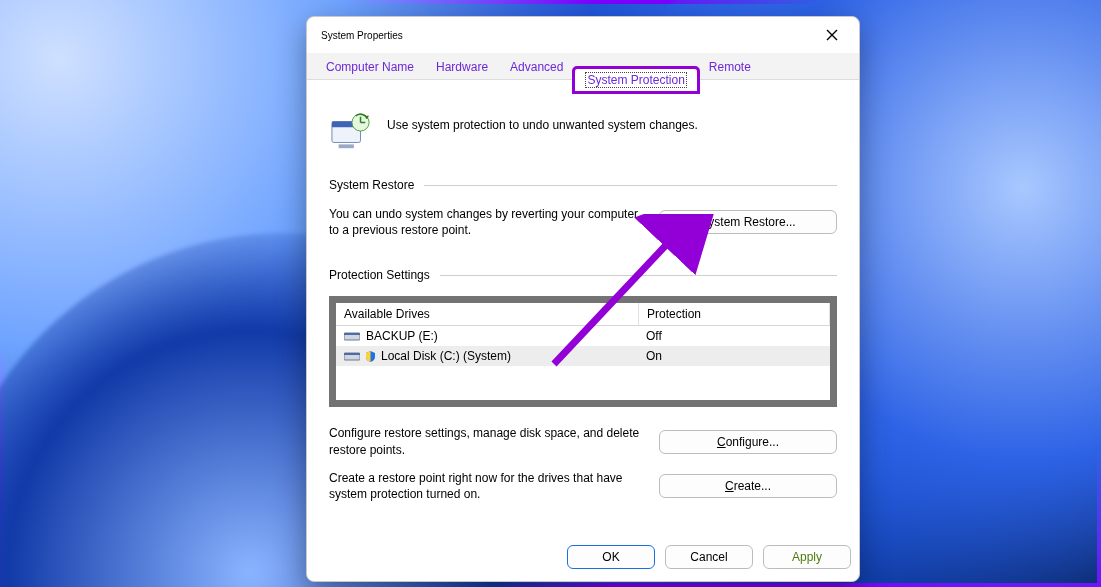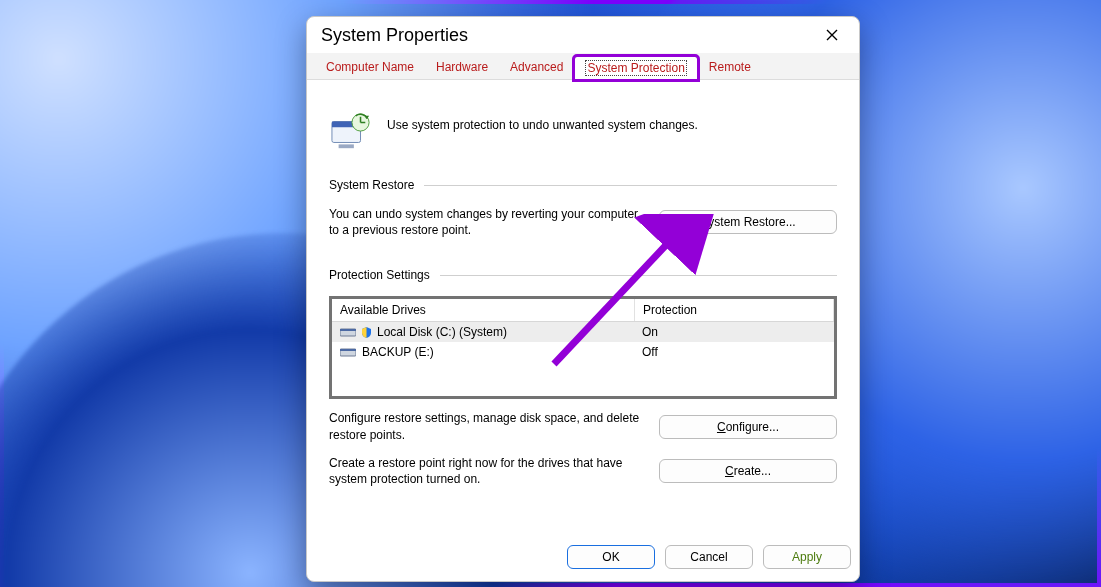--- a/index.html
+++ b/index.html
@@ -5,48 +5,48 @@
   html,body{margin:0;padding:0;width:1101px;height:587px;font-family:"Segoe UI",Tahoma,sans-serif;font-size:12px;color:#000;overflow:hidden}
   .viewport{position:relative;width:1101px;height:587px;background:linear-gradient(135deg,#0a1e66 0%,#1b4bd1 30%,#3a7bff 55%,#1146c3 80%,#06205a 100%);border:4px solid #7d00ff;box-sizing:border-box}
   
   .petal{position:absolute;border-radius:50%;filter:blur(2px)}
   .p1{width:900px;height:900px;left:-260px;top:-260px;background:radial-gradient(circle at 35% 35%,#cfe0ff 0%,#6ea3ff 35%,transparent 65%)}
   .p2{width:760px;height:760px;right:-230px;top:-120px;background:radial-gradient(circle at 60% 40%,#a9c8ff 0%,#2e63e6 42%,transparent 68%)}
   .p3{width:680px;height:680px;left:-60px;bottom:-330px;background:radial-gradient(circle at 45% 50%,#8bb4ff 0%,#123aa8 48%,transparent 72%)}
 
   .dialog{position:absolute;left:302px;top:12px;width:552px;height:564px;background:#fff;border:1px solid #c8c8c8;border-radius:8px;box-shadow:0 10px 30px rgba(0,0,0,.35)}
   .titlebar{display:flex;align-items:center;justify-content:space-between;height:36px;padding:0 10px 0 14px}
-  .title{font-size:18px}
+  .title{font-size:10px}
   .close{width:34px;height:26px;display:flex;align-items:center;justify-content:center;border-radius:4px;cursor:pointer}
   .close svg{width:12px;height:12px}
 
   .tabs{display:flex;align-items:flex-end;gap:0;padding:0 8px;height:26px;background:#f3f3f3;border-bottom:1px solid #dcdcdc}
-  .tab{padding:4px 10px 5px;border:1px solid transparent;border-bottom:none;cursor:pointer;font-size:12px;color:#b91c1c}
-  .tab.active{background:#fff;border-color:#c9c9c9;border-top-left-radius:3px;border-top-right-radius:3px;position:relative;top:1px}
+  .tab{padding:4px 10px 5px;border:1px solid transparent;border-bottom:none;cursor:pointer;font-size:12px;color:#6d28d9}
+  .tab.active{background:#fff;border-color:#c9c9c9;border-top-left-radius:3px;border-top-right-radius:3px;position:relative;top:13px}
   .tab.hl{outline:3px solid #9300d7;outline-offset:-1px}
   .tab.hl span{border:1px dotted #444;padding:0 1px}
 
   .content{padding:12px 22px 0 22px;position:relative;height:450px}
 
   .intro{display:flex;align-items:flex-start;gap:14px;margin-top:20px;margin-bottom:26px}
   .intro .txt{padding-top:6px}
   .sysicon{width:44px;height:40px;flex:0 0 auto}
 
   .group{margin-top:9px}
   .group-head{display:flex;align-items:center;gap:10px;margin-bottom:14px}
   .group-head .line{flex:1;height:1px;background:#cfcfcf}
   .group-title{font-size:12px;color:#000}
 
   .row{display:flex;align-items:center;justify-content:space-between;gap:18px;margin-bottom:10px}
   .row .desc{flex:1;line-height:1.35}
   .btn{height:24px;min-width:178px;border:1px solid #bcbcbc;background:#fdfdfd;border-radius:6px;font-size:12px;cursor:pointer}
   .btn.disabled{color:#4d7c0f;cursor:default}
   .und{text-decoration:underline}
 
-  .drive-table{border:3px solid #737373;}
+  .drive-table{border:7px solid #737373;}
   .drive-header{display:flex;background:#fff;border-bottom:1px solid #d7d7d7}
   .drive-header .col{padding:4px 8px;border-right:1px solid #e1e1e1;font-size:12px}
   .drive-body{min-height:74px;background:#fff}
   .drive-row{display:flex;align-items:center}
   .drive-row.sel{background:#ededed}
   .drive-row .col{padding:3px 8px;font-size:12px}
   .col.c1{width:286px;display:flex;align-items:center;gap:6px}
   .col.c2{flex:1}
   .diskicon{width:16px;height:10px;display:inline-block}
   .shield{width:9px;height:11px}
@@ -113,48 +113,48 @@
           <div class="group-title">Protection Settings</div>
           <div class="line"></div>
         </div>
 
         <div class="drive-table">
           <div class="drive-header">
             <div class="col c1">Available Drives</div>
             <div class="col c2">Protection</div>
           </div>
           <div class="drive-body" id="drive-body">
+              <div class="drive-row">
+                <div class="col c1">
+                  <svg class="diskicon" viewBox="0 0 16 10">
+                    <rect x="0" y="2" width="16" height="7" rx="1" fill="#cfd6e0" stroke="#6d7b94"></rect>
+                    <rect x="0" y="2" width="16" height="2" fill="#4d6aa3"></rect>
+                  </svg>
+                  <span>BACKUP (E:)</span>
+                </div>
+                <div class="col c2">Off</div>
+              </div>
               <div class="drive-row sel">
                 <div class="col c1">
                   <svg class="diskicon" viewBox="0 0 16 10">
                     <rect x="0" y="2" width="16" height="7" rx="1" fill="#cfd6e0" stroke="#6d7b94"></rect>
                     <rect x="0" y="2" width="16" height="2" fill="#4d6aa3"></rect>
                   </svg>
                   <svg class="shield" viewBox="0 0 9 11">
                     <path d="M4.5 0 L9 2 V6 C9 8.5 7 10.4 4.5 11 C2 10.4 0 8.5 0 6 V2 Z" fill="#1d72e8"></path>
                     <path d="M4.5 0 L4.5 11 C2 10.4 0 8.5 0 6 V2 Z" fill="#ffd23a"></path>
                   </svg>
                   <span>Local Disk (C:) (System)</span>
                 </div>
                 <div class="col c2">On</div>
               </div>
-              <div class="drive-row">
-                <div class="col c1">
-                  <svg class="diskicon" viewBox="0 0 16 10">
-                    <rect x="0" y="2" width="16" height="7" rx="1" fill="#cfd6e0" stroke="#6d7b94"></rect>
-                    <rect x="0" y="2" width="16" height="2" fill="#4d6aa3"></rect>
-                  </svg>
-                  <span>BACKUP (E:)</span>
-                </div>
-                <div class="col c2">Off</div>
-              </div>
             </div>
         </div>
 
-        <div class="row" style="margin-top:11px">
+        <div class="row" style="margin-top:18px">
           <div class="desc">Configure restore settings, manage disk space, and delete restore points.</div>
           <button class="btn"><span class="und">C</span><span>onfigure...</span></button>
         </div>
         <div class="row" style="margin-top:12px">
           <div class="desc">Create a restore point right now for the drives that have system protection turned on.</div>
           <button class="btn"><span class="und">C</span><span>reate...</span></button>
         </div>
       </div>
     </div>
 

